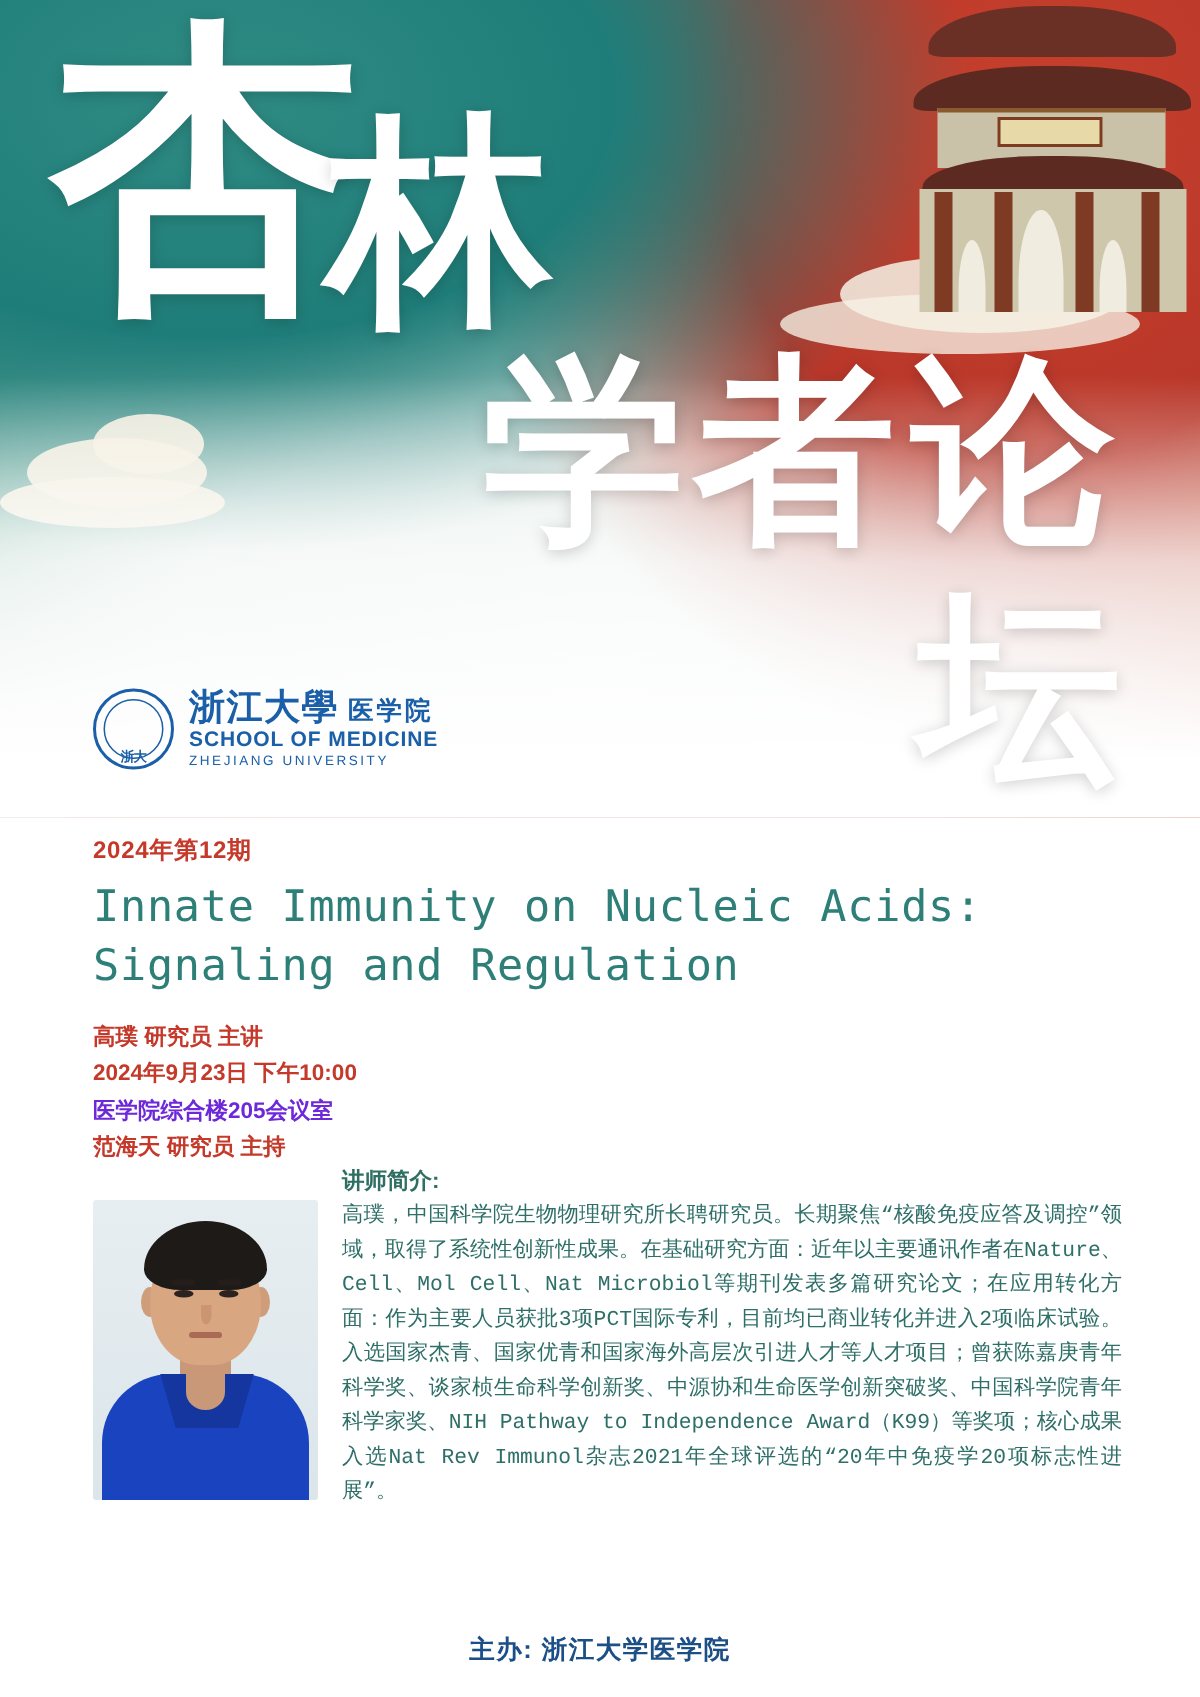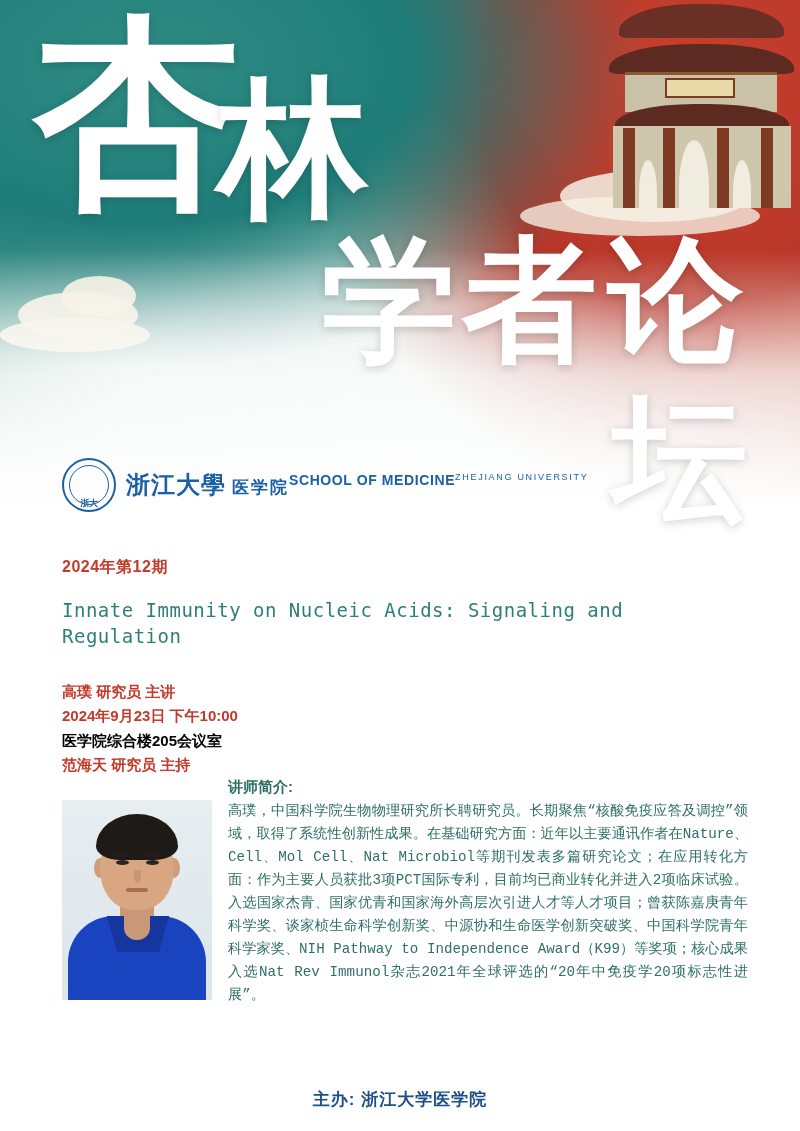--- a/index.html
+++ b/index.html
@@ -118,21 +118,21 @@
     display: flex; align-items: flex-end; justify-content: center;
     position: relative; flex: 0 0 auto;
   }
   .logo-seal:before {
     content: ""; position: absolute; left: 5px; top: 5px; right: 5px; bottom: 5px;
     border-radius: 50%; border: 1px solid #1a5fa8;
   }
   .logo-seal span {
     font-size: 9px; color: #1a5fa8; font-weight: 700; letter-spacing: -0.5px;
   }
-  .logo-text { display: flex; }
+  .logo-text { display: flex; flex-direction: column; }
   .logo-cn {
     font-family: "DejaVu Serif", "Liberation Serif", serif;
     font-size: 24px; font-weight: 700; color: #1a5fa8; line-height: 1.1;
     letter-spacing: 1px;
   }
   .logo-cn .dept { font-size: 17px; margin-left: 6px; letter-spacing: 2px; }
   .logo-en-1 {
     font-size: 14px; font-weight: 700; color: #1a5fa8; letter-spacing: 0.6px;
     line-height: 1.25;
   }
@@ -142,33 +142,32 @@
 
   
   .issue {
     position: absolute; left: 62px; top: 557px;
     font-size: 16px; font-weight: 700; color: #c4392a;
     letter-spacing: 0.5px;
   }
   .talk-title {
     position: absolute; left: 62px; top: 585px; width: 690px;
     font-family: "DejaVu Sans Mono", "Liberation Mono", monospace;
-    font-size: 19px; color: #2e7f78; line-height: 1.35;
+    font-size: 29px; color: #2e7f78; line-height: 1.35;
     letter-spacing: 0.5px;
-    margin-top: 13px;
   }
 
   
   .meta {
     position: absolute; left: 62px; top: 680px;
     font-size: 15px; line-height: 1.62; font-weight: 700;
   }
   .meta .l1 { color: #c4392a; }
   .meta .l2 { color: #c4392a; }
-  .meta .l3 { color: #000000; }
+  .meta .l3 { color: #6d28d9; }
   .meta .l4 { color: #c4392a; }
 
   
   .bio-head {
     position: absolute; left: 228px; top: 778px;
     font-size: 15px; color: #2f6f63; font-weight: 700;
   }
   .bio-body {
     position: absolute; left: 228px; top: 800px; width: 520px;
     font-size: 14.2px; line-height: 1.62; color: #2e6f68;

